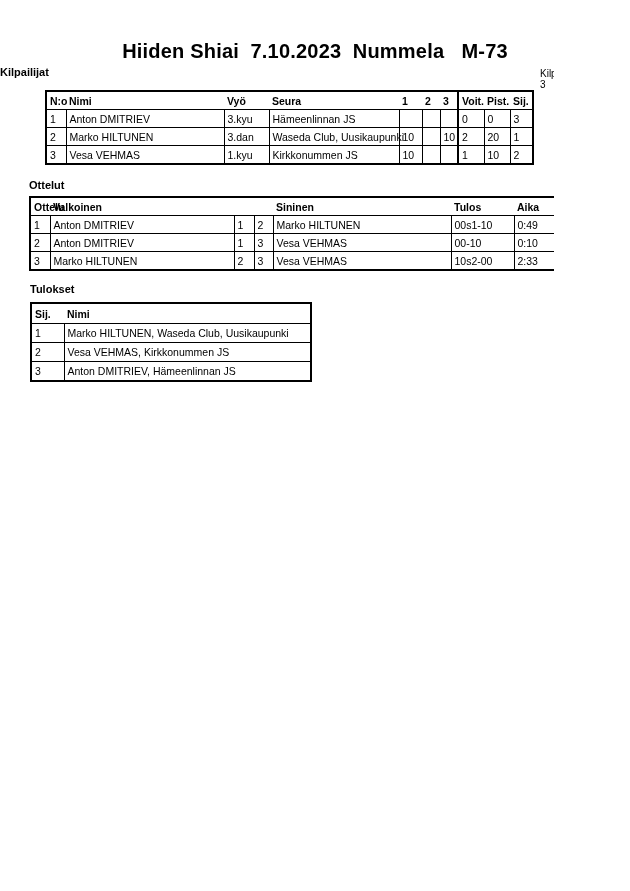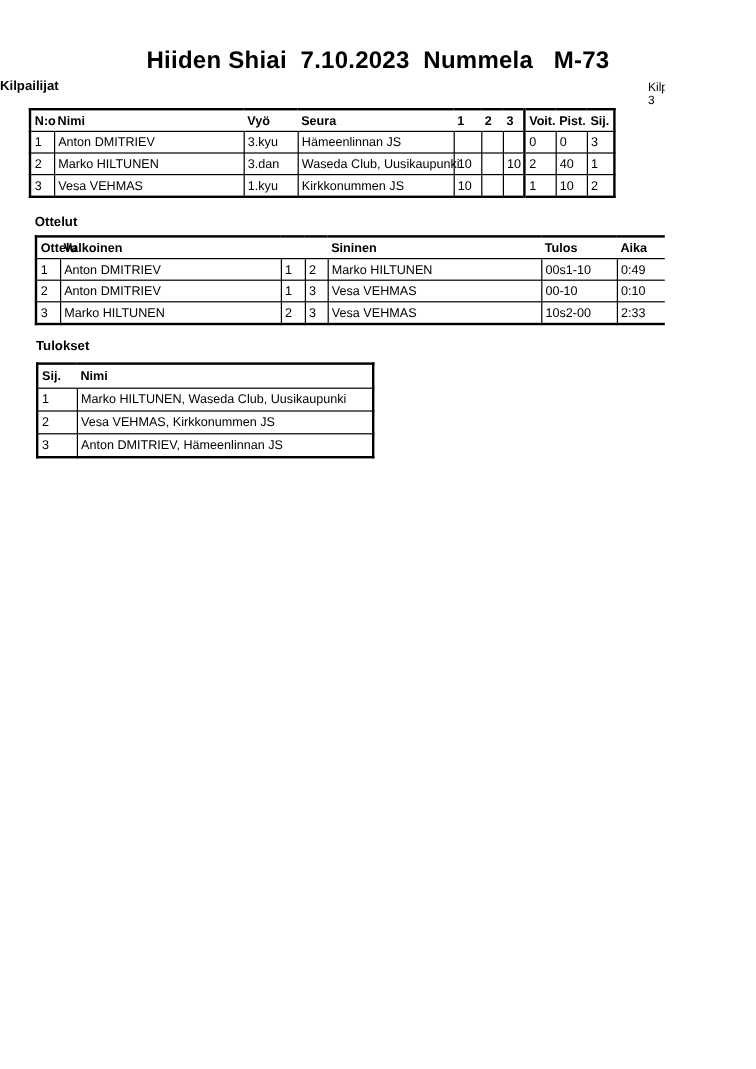--- a/index.html
+++ b/index.html
@@ -42,21 +42,21 @@
     left: 540px;
     font-size: 10px;
   }
   table.grid {
     position: absolute;
     border-collapse: collapse;
     table-layout: fixed;
     border: 2px solid #000000;
     font-size: 10.5px;
   }
-  #table-kilpailijat { top: 90px;  left: 24px; width: 487px; }
+  #table-kilpailijat { top: 90px;  left: 45px; width: 487px; }
   #table-ottelut     { top: 196px; left: 29px; width: 533px; }
   #table-tulokset    { top: 302px; left: 30px; width: 280px; }
   table.grid th {
     border: none;
     border-bottom: 1px solid #000000;
     font-weight: bold;
     padding: 0 3px;
     overflow: visible;
     white-space: nowrap;
   }
@@ -127,21 +127,21 @@
         </tr>
         <tr>
           <td class="al-c">2</td>
           <td class="al-l">Marko HILTUNEN</td>
           <td class="al-c">3.dan</td>
           <td class="al-l">Waseda Club, Uusikaupunki</td>
           <td class="al-c">10</td>
           <td class="al-c"></td>
           <td class="al-c">10</td>
           <td class="al-c thick-left">2</td>
-          <td class="al-c">40</td>
+          <td class="al-c">20</td>
           <td class="al-c">1</td>
         </tr>
         <tr>
           <td class="al-c">3</td>
           <td class="al-l">Vesa VEHMAS</td>
           <td class="al-c">1.kyu</td>
           <td class="al-l">Kirkkonummen JS</td>
           <td class="al-c">10</td>
           <td class="al-c"></td>
           <td class="al-c"></td>

